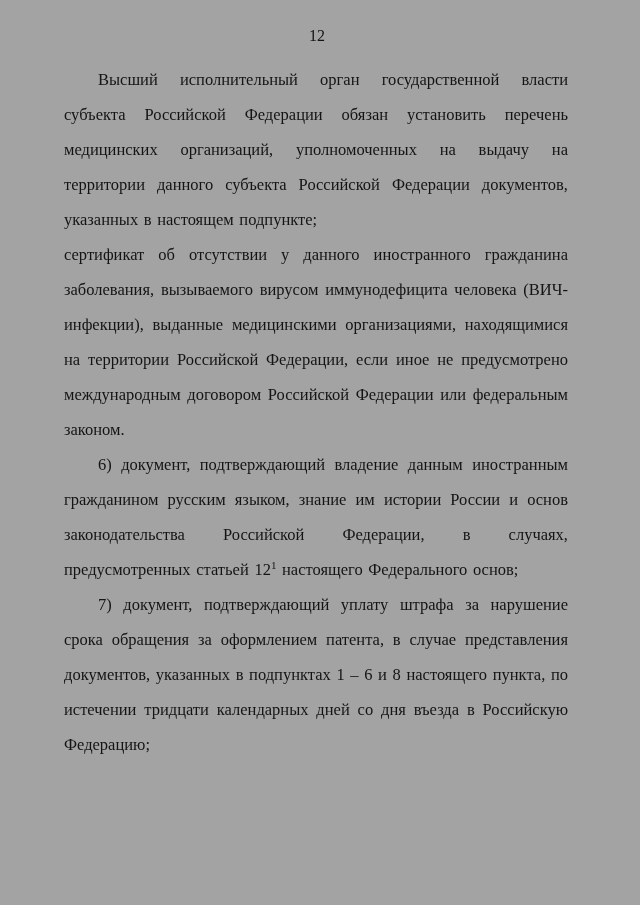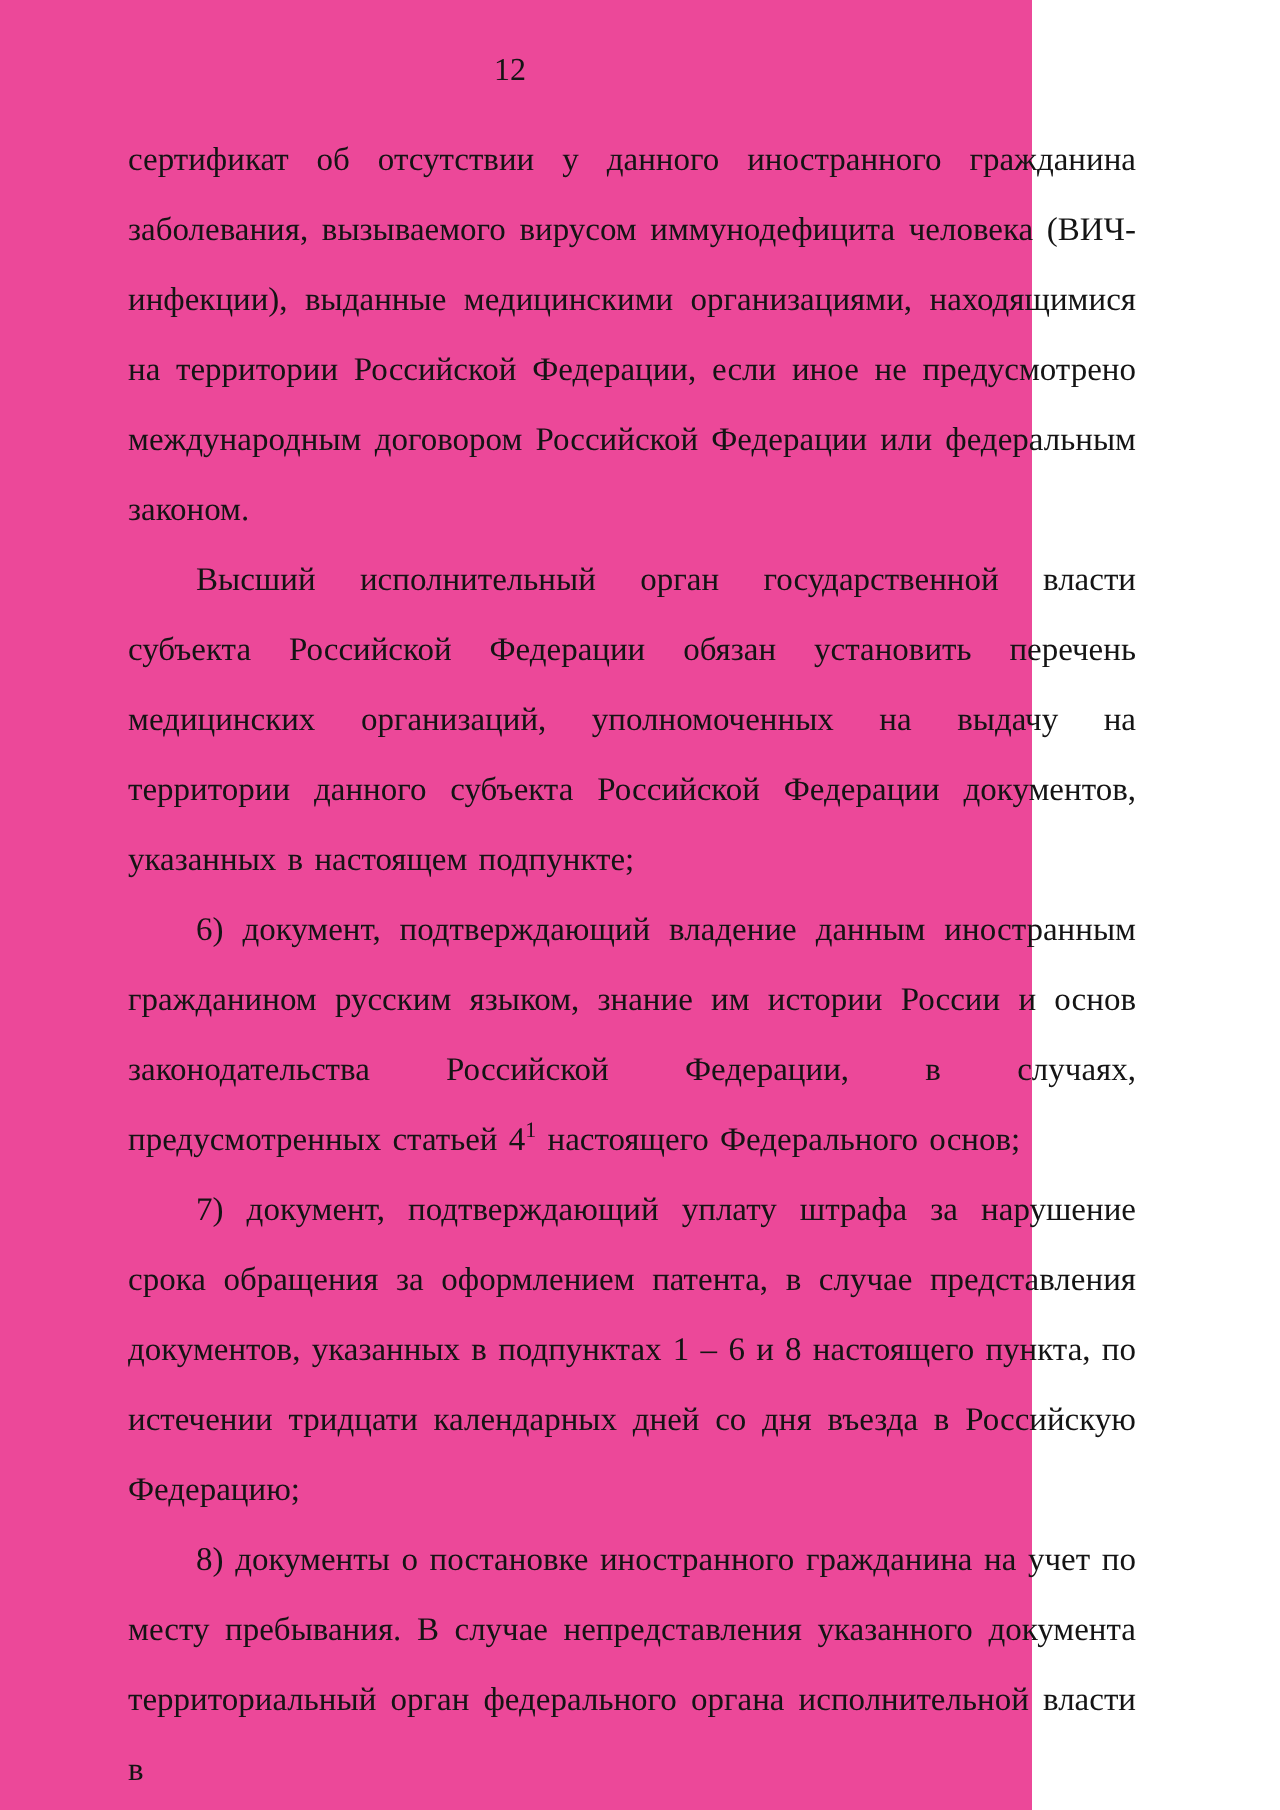--- a/index.html
+++ b/index.html
@@ -9,24 +9,24 @@
   }
   body {
     width: 640px;
     height: 905px;
     overflow: hidden;
     font-family: "Liberation Serif", "DejaVu Serif", serif;
     color: #141414;
   }
   .page {
     box-sizing: border-box;
-    width: 516px;
+    width: 640px;
     height: 905px;
     padding: 26px 70px 0 64px;
-    background: #ec4899;
+    background: #a3a3a3;
   }
   .page-number {
     text-align: center;
     font-size: 16px;
     line-height: 20px;
     margin-bottom: 16px;
   }
   .content {
     width: 504px;
   }
@@ -49,24 +49,23 @@
   }
 </style>
 </head>
 <body>
 
 <div class="page">
   <div class="page-number">12</div>
 
   <div class="content">
 
+    <p class="para">Высший исполнительный орган государственной власти субъекта Российской Федерации обязан установить перечень медицинских организаций, уполномоченных на выдачу на территории данного субъекта Российской Федерации документов, указанных в настоящем подпункте;</p>
+
     <p class="para no-indent">сертификат об отсутствии у данного иностранного гражданина заболевания, вызываемого вирусом иммунодефицита человека (ВИЧ-инфекции), выданные медицинскими организациями, находящимися на территории Российской Федерации, если иное не предусмотрено международным договором Российской Федерации или федеральным законом.</p>
 
-    <p class="para">Высший исполнительный орган государственной власти субъекта Российской Федерации обязан установить перечень медицинских организаций, уполномоченных на выдачу на территории данного субъекта Российской Федерации документов, указанных в настоящем подпункте;</p>
-
-    <p class="para"><span>6) документ, подтверждающий владение данным иностранным гражданином русским языком, знание им истории России и основ законодательства Российской Федерации, в случаях, предусмотренных статьей 4</span><sup class="fn">1</sup><span> настоящего Федерального основ;</span></p>
+    <p class="para"><span>6) документ, подтверждающий владение данным иностранным гражданином русским языком, знание им истории России и основ законодательства Российской Федерации, в случаях, предусмотренных статьей 12</span><sup class="fn">1</sup><span> настоящего Федерального основ;</span></p>
 
     <p class="para">7) документ, подтверждающий уплату штрафа за нарушение срока обращения за оформлением патента, в случае представления документов, указанных в подпунктах 1 – 6 и 8 настоящего пункта, по истечении тридцати календарных дней со дня въезда в Российскую Федерацию;</p>
 
-    <p class="para">8) документы о постановке иностранного гражданина на учет по месту пребывания. В случае непредставления указанного документа территориальный орган федерального органа исполнительной власти в</p>
 
   </div>
 </div>
 
 </body></html>

